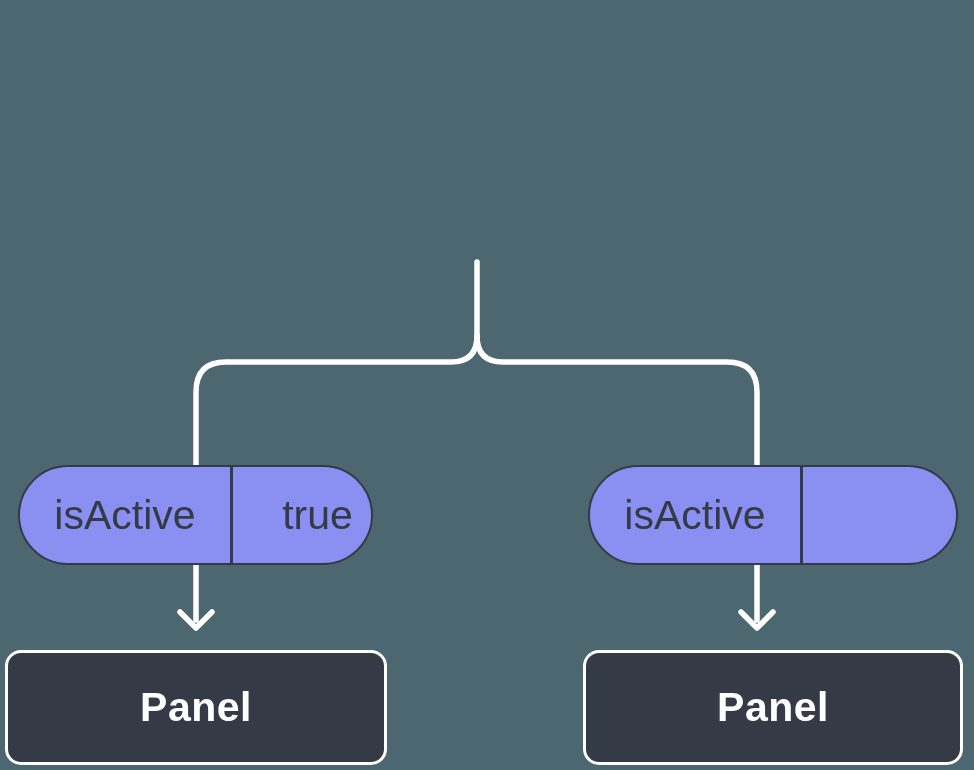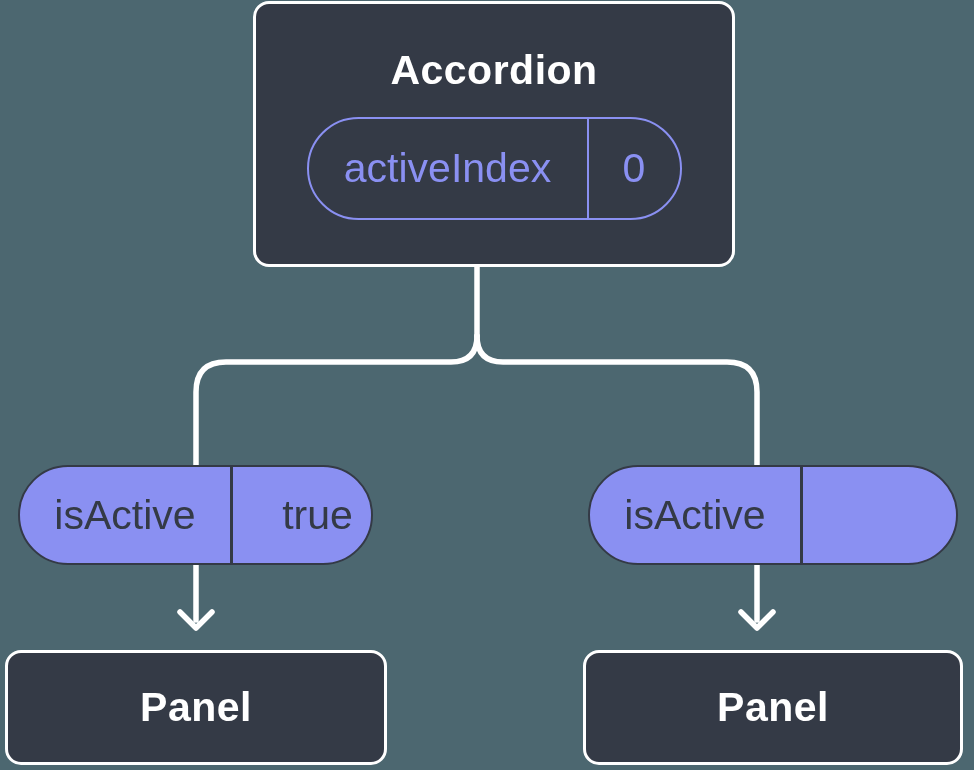--- a/index.html
+++ b/index.html
@@ -111,27 +111,20 @@
 <div id="canvas">
 
   <svg id="connector-layer" viewBox="0 0 974 770" xmlns="http://www.w3.org/2000/svg">
     <path class="connector" d="M477 262 V336"></path>
     <path class="connector" d="M477 336 Q477 362 451 362 H226 Q196 362 196 392 V467"></path>
     <path class="connector" d="M477 336 Q477 362 503 362 H727 Q757 362 757 392 V467"></path>
     <path class="connector" d="M196 565 V620 M180 612 L196 628 L212 612"></path>
     <path class="connector" d="M757 565 V620 M741 612 L757 628 L773 612"></path>
   </svg>
 
-  <div class="node" id="accordion-node">
-    <div class="node-title">Accordion</div>
-    <div id="state-pill">
-      <div class="cell-name">activeIndex</div>
-      <div class="cell-value">0</div>
-    </div>
-  </div>
 
   <div class="prop-pill" id="prop-pill-left">
     <div class="cell-name">isActive</div>
     <div class="cell-value">true</div>
   </div>
 
   <div class="prop-pill" id="prop-pill-right">
     <div class="cell-name">isActive</div>
   </div>
 

